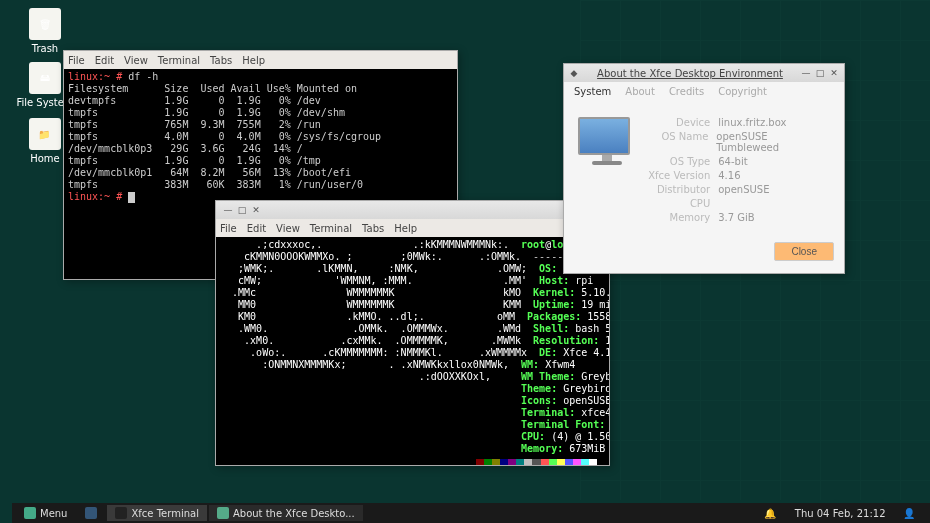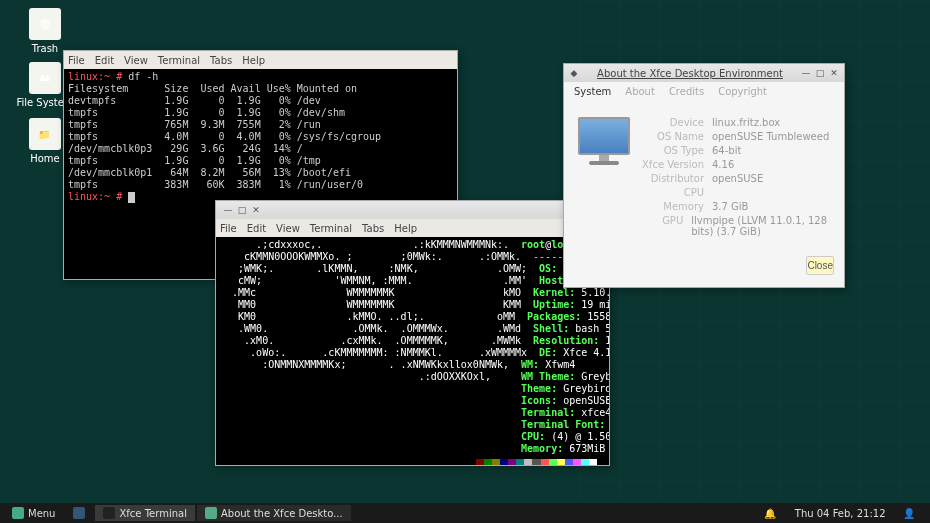--- a/index.html
+++ b/index.html
@@ -83,34 +83,34 @@
   border: 2px solid #999; border-radius: 2px;
 }
 .monitor-icon .stand { width: 10px; height: 6px; background: #aaa; margin: 0 auto; }
 .monitor-icon .base { width: 30px; height: 4px; background: #888; margin: 0 auto; border-radius: 2px; }
 .about-table { font-size: 10px; }
 .about-table .row { display: flex; margin-bottom: 3px; }
 .about-table .k { width: 70px; text-align: right; color: #bbb; padding-right: 8px; }
 .about-table .v { color: #999; }
 .about-footer { text-align: right; padding-top: 10px; }
 .close-btn {
-  padding: 3px 0; border: 1px solid #ccc; background: #fef9c3;
+  padding: 3px 16px; border: 1px solid #ccc; background: #fdba74;
   font-size: 10px; color: #555; border-radius: 2px;
 }
 
 .red { color: #ff5555; }
 .green { color: #55ff55; font-weight: bold; }
 .white { color: #fff; }
 .cursor { background: #ccc; display: inline-block; width: 7px; height: 11px; vertical-align: middle; }
 
 .colorbar { display: flex; margin-top: 4px; margin-left: 256px; }
 .colorbar span { width: 12px; height: 8px; }
 
 .taskbar {
-  position: absolute; left: 0; right: 0; bottom: 0; height: 20px;
+  position: absolute; left: 12px; right: 0; bottom: 0; height: 20px;
   background: #1a1a1a; display: flex; align-items: center;
   color: #ddd; font-size: 10px; padding: 0 4px;
 }
 .task-item {
   display: flex; align-items: center; gap: 4px;
   padding: 2px 8px; margin-right: 2px;
   background: #2a2a2a; height: 16px;
 }
 .task-item.plain { background: transparent; }
 .task-item.active { background: #3a3a3a; }
@@ -236,24 +236,20 @@
             <div class="v">openSUSE</div>
           </div>
           <div class="row">
             <div class="k">CPU</div>
             <div class="v"></div>
           </div>
           <div class="row">
             <div class="k">Memory</div>
             <div class="v">3.7 GiB</div>
           </div>
-          <div class="row">
-            <div class="k">GPU</div>
-            <div class="v">llvmpipe (LLVM 11.0.1, 128 bits) (3.7 GiB)</div>
-          </div>
         </div>
     </div>
     <div class="about-footer">
       <button class="close-btn">Close</button>
     </div>
   </div>
 </div>
 
 <div class="taskbar">
   <div class="task-item plain">

